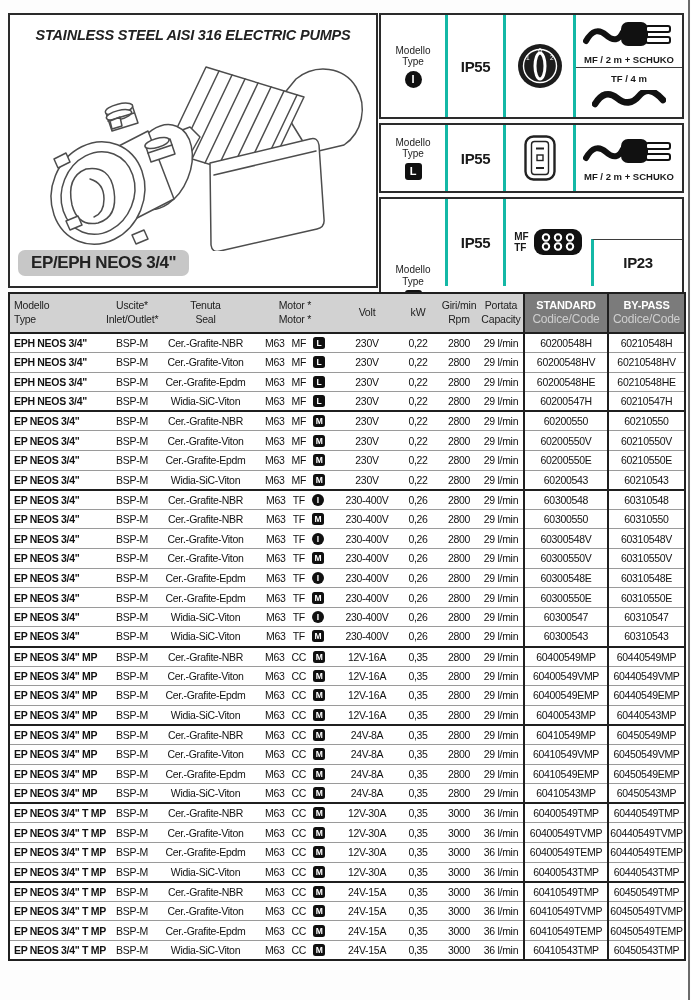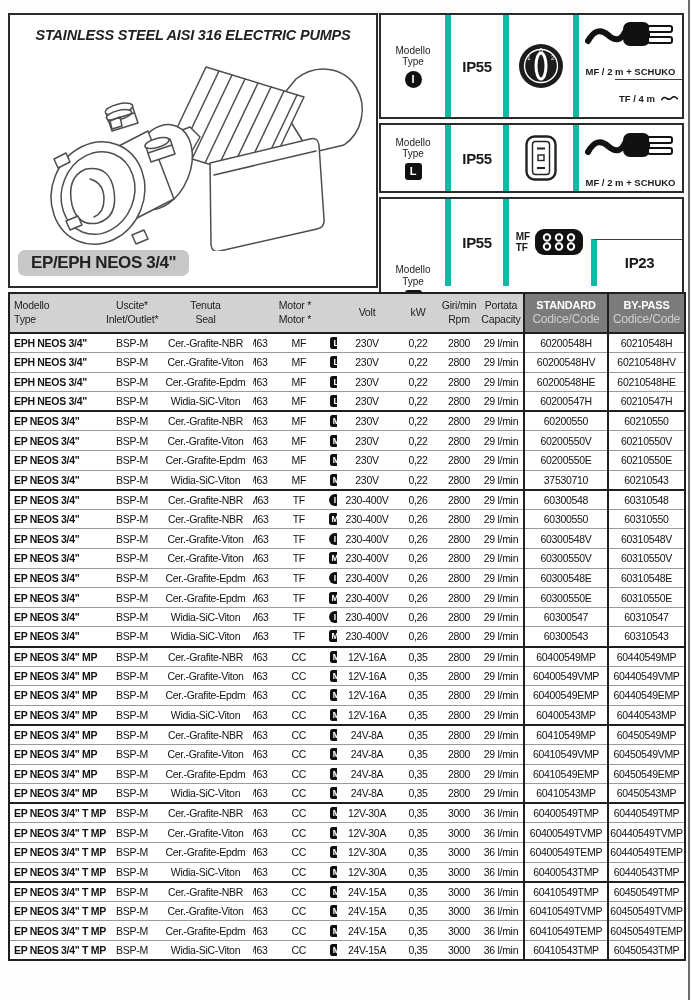--- a/index.html
+++ b/index.html
@@ -15,32 +15,32 @@
   .title{margin:12px 6px 0 6px;text-align:center;font-size:14.5px;font-weight:bold;font-style:italic;letter-spacing:-0.2px;color:#222;}
   .pump-svg{position:absolute;left:4px;top:36px;}
   .product-label{position:absolute;left:8px;bottom:10px;background:#c7c7c7;border-radius:7px;padding:3px 13px;
     font-weight:bold;font-size:17px;letter-spacing:-0.4px;color:#222;}
   .right-col{position:absolute;left:371px;top:0;width:305px;height:275px;display:flex;flex-direction:column;gap:4px;}
   .tbox{border:2px solid #2b2b2b;background:#fff;display:grid;}
   .tbox1{flex:0 0 102px;grid-template-columns:64px 58px 70px 1fr;}
   .tbox2{flex:0 0 66px;grid-template-columns:64px 58px 70px 1fr;}
   .tbox3{flex:1;grid-template-columns:64px 58px 88px 1fr;grid-template-rows:1fr 1fr;}
   .tcell{display:flex;flex-direction:column;align-items:center;justify-content:center;min-width:0;}
-  .tcell.bl{border-left:6px solid #14b8a6;}
+  .tcell.bl{border-left:3px solid #14b8a6;}
   .tcell.bt{border-top:1px solid #3d3d3d;margin-top:40px;}
   .rowspan{grid-row:1/3;}
   .mt-label{font-size:10px;line-height:1.15;text-align:center;color:#222;}
   .ip{font-size:15px;font-weight:bold;letter-spacing:-0.4px;}
   .badge{background:#101010;color:#fff;font-weight:bold;display:flex;align-items:center;justify-content:center;}
   .badge.big{width:17px;height:17px;font-size:11px;margin-top:3px;}
   .badge.circle{border-radius:50%;}
   .badge.square{border-radius:3px;}
   .plugcell{display:flex;flex-direction:column;align-items:stretch;}
-  .subrow{flex:1;display:flex;flex-direction:column;align-items:center;justify-content:center;gap:13px;padding:2px 4px;}
-  .subrow.h{flex-direction:row;gap:6px;margin-left:36px;}
+  .subrow{flex:1;display:flex;flex-direction:column;align-items:center;justify-content:center;gap:1px;padding:2px 4px;}
+  .subrow.h{flex-direction:column;gap:6px;}
   .subrow + .subrow{border-top:1px solid #3d3d3d;}
   .conn-label{font-size:9.5px;font-weight:bold;white-space:nowrap;}
   .code-pair{display:flex;align-items:center;gap:4px;}
   .code-col{display:flex;flex-direction:column;font-size:10px;font-weight:bold;line-height:1.1;}
   .desc{font-size:9.5px;line-height:1.2;text-align:center;color:#222;padding:0 2px;}
   
   table.pump-table{position:absolute;left:8px;top:292px;width:676px;border-collapse:collapse;
     border:2px solid #1f1f1f;table-layout:fixed;background:#fff;}
   thead tr{height:40px;}
   th{background:#d2d2d2;font-weight:normal;font-size:10.5px;line-height:1.3;text-align:center;
@@ -48,21 +48,21 @@
   th.first{text-align:left;padding-left:4px;}
   th.dark{background:#7b7b7b;border-left:2px solid #1f1f1f;}
   th.dark .l1{color:#fff;font-weight:bold;font-size:11px;}
   th.dark .l2{color:#cfcfcf;font-size:12px;}
   tbody.group{border-top:2px solid #1f1f1f;}
   tbody tr{height:19.6px;}
   tbody tr + tr{border-top:1px solid #9a9a9a;}
   td{font-size:10.5px;text-align:center;padding:0;white-space:nowrap;overflow:hidden;letter-spacing:-0.3px;color:#111;}
   td.model{text-align:left;padding-left:4px;font-weight:bold;}
   td.code{border-left:2px solid #1f1f1f;}
-  .mflex{display:flex;align-items:center;justify-content:center;gap:24px;}
+  .mflex{display:flex;align-items:center;justify-content:center;gap:7px;}
   .badge.sm{width:12px;height:12px;font-size:8.5px;border-radius:2.5px;flex:0 0 auto;}
   .badge.sm.circle{border-radius:50%;}
   svg text{font-family:"Liberation Sans", sans-serif;}
 </style>
 </head>
 <body>
 
 <div class="page-edge"></div>
 
 <div class="top">
@@ -442,21 +442,21 @@
       <div class="mflex">
         <span>M63</span>
         <span>MF</span>
         <span class="badge sm square">M</span>
       </div>
     </td>
     <td>230V</td>
     <td>0,22</td>
     <td>2800</td>
     <td>29 l/min</td>
-    <td class="code">37530710</td>
+    <td class="code">60200543</td>
     <td class="code">60210543</td>
   </tr>
     </tbody>
     <tbody class="group">
       <tr>
     <td class="model">EP NEOS 3/4"</td>
     <td>BSP-M</td>
     <td>Cer.-Grafite-NBR</td>
     <td>
       <div class="mflex">

